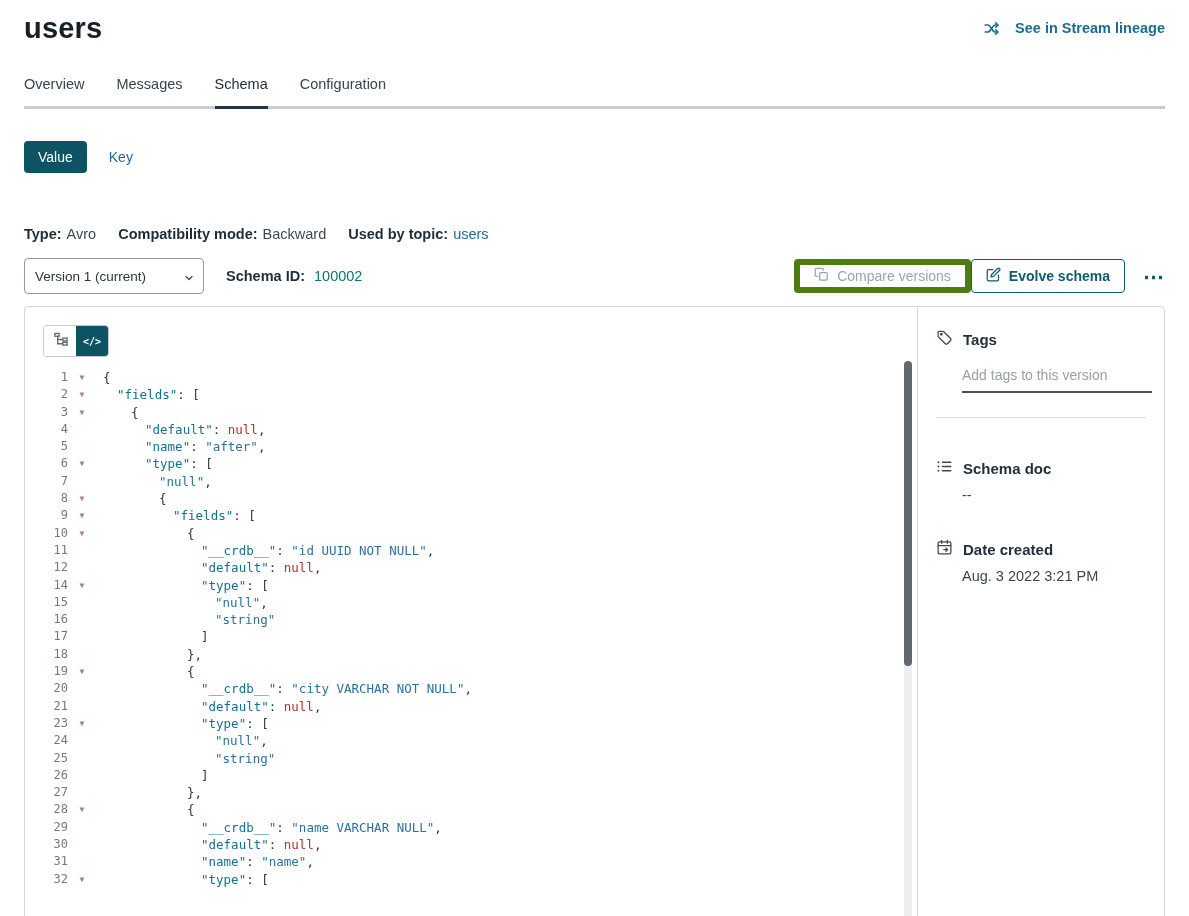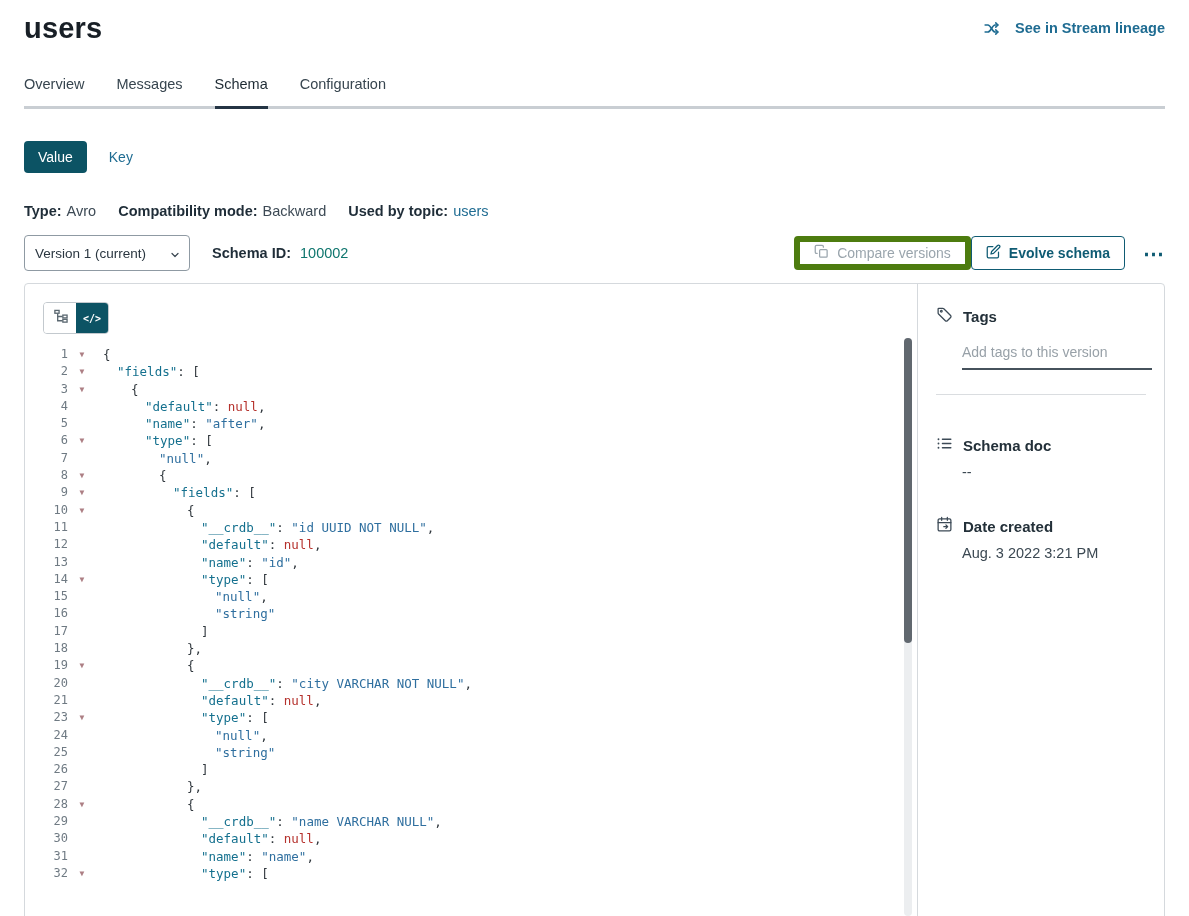--- a/index.html
+++ b/index.html
@@ -22,26 +22,26 @@
   
   .vk-row { margin-top:32px; display:flex; align-items:center; }
   .value-btn { background:#0c5364; color:#fff; border:none; border-radius:4px; font-size:14px;
                font-family:inherit; padding:8px 14px; cursor:pointer; }
   .key-link { margin-left:22px; color:#1f6c92; font-size:14px; cursor:pointer; }
 
   
   .meta-row { margin-top:30px; font-size:14.5px; display:flex; align-items:center; }
   .meta-row b { color:#1f2d38; font-weight:700; }
   .meta-row .val { color:#3d4a55; margin-left:5px; }
-  .meta-row .grp { margin-right:22px; display:flex; align-items:flex-start; }
+  .meta-row .grp { margin-right:22px; display:flex; align-items:flex-start;margin-top:23px; }
   .topic-link { color:#1f6c92; margin-left:5px; cursor:pointer; }
 
   
   .version-row { margin-top:16px; display:flex; align-items:center; }
-  .select-wrap { position:relative; width:166px; }
+  .select-wrap { position:relative; width:180px; }
   .select-wrap select { width:100%; height:36px; border:1px solid #8f9aa3; border-radius:4px;
      font-size:13.5px; color:#2a3640; padding:0 28px 0 10px; background:#fff;
      appearance:none; -webkit-appearance:none; font-family:inherit; cursor:pointer; }
   .select-wrap .chev { position:absolute; right:9px; top:12px; pointer-events:none; color:#39454f; }
   .schema-id { margin-left:22px; font-size:14.5px; }
   .schema-id b { font-weight:700; color:#1f2d38; }
   .schema-id span { margin-left:5px; color:#0f766e; }
   .spacer { flex:1; }
   .btn { display:flex; align-items:center; gap:8px; border-radius:4px; font-size:14px;
          font-family:inherit; background:#fff; padding:7px 14px; height:34px; cursor:pointer; }
@@ -193,21 +193,20 @@
           <div class="code-line"><span class="line-num">3</span><span class="fold">▼</span><span class="code-text" style="padding-left: 40px;"><span class="t-p">{</span></span></div>
           <div class="code-line"><span class="line-num">4</span><span class="fold"></span><span class="code-text" style="padding-left: 54px;"><span class="t-k">"default"</span><span class="t-p">: </span><span class="t-x">null</span><span class="t-p">,</span></span></div>
           <div class="code-line"><span class="line-num">5</span><span class="fold"></span><span class="code-text" style="padding-left: 54px;"><span class="t-k">"name"</span><span class="t-p">: </span><span class="t-s">"after"</span><span class="t-p">,</span></span></div>
           <div class="code-line"><span class="line-num">6</span><span class="fold">▼</span><span class="code-text" style="padding-left: 54px;"><span class="t-k">"type"</span><span class="t-p">: [</span></span></div>
           <div class="code-line"><span class="line-num">7</span><span class="fold"></span><span class="code-text" style="padding-left: 68px;"><span class="t-s">"null"</span><span class="t-p">,</span></span></div>
           <div class="code-line"><span class="line-num">8</span><span class="fold">▼</span><span class="code-text" style="padding-left: 68px;"><span class="t-p">{</span></span></div>
           <div class="code-line"><span class="line-num">9</span><span class="fold">▼</span><span class="code-text" style="padding-left: 82px;"><span class="t-k">"fields"</span><span class="t-p">: [</span></span></div>
           <div class="code-line"><span class="line-num">10</span><span class="fold">▼</span><span class="code-text" style="padding-left: 96px;"><span class="t-p">{</span></span></div>
           <div class="code-line"><span class="line-num">11</span><span class="fold"></span><span class="code-text" style="padding-left: 110px;"><span class="t-k">"__crdb__"</span><span class="t-p">: </span><span class="t-s">"id UUID NOT NULL"</span><span class="t-p">,</span></span></div>
           <div class="code-line"><span class="line-num">12</span><span class="fold"></span><span class="code-text" style="padding-left: 110px;"><span class="t-k">"default"</span><span class="t-p">: </span><span class="t-x">null</span><span class="t-p">,</span></span></div>
-          <div class="code-line"><span class="line-num">13</span><span class="fold"></span><span class="code-text" style="padding-left: 110px;"><span class="t-k">"name"</span><span class="t-p">: </span><span class="t-s">"id"</span><span class="t-p">,</span></span></div>
           <div class="code-line"><span class="line-num">14</span><span class="fold">▼</span><span class="code-text" style="padding-left: 110px;"><span class="t-k">"type"</span><span class="t-p">: [</span></span></div>
           <div class="code-line"><span class="line-num">15</span><span class="fold"></span><span class="code-text" style="padding-left: 124px;"><span class="t-s">"null"</span><span class="t-p">,</span></span></div>
           <div class="code-line"><span class="line-num">16</span><span class="fold"></span><span class="code-text" style="padding-left: 124px;"><span class="t-s">"string"</span></span></div>
           <div class="code-line"><span class="line-num">17</span><span class="fold"></span><span class="code-text" style="padding-left: 110px;"><span class="t-p">]</span></span></div>
           <div class="code-line"><span class="line-num">18</span><span class="fold"></span><span class="code-text" style="padding-left: 96px;"><span class="t-p">},</span></span></div>
           <div class="code-line"><span class="line-num">19</span><span class="fold">▼</span><span class="code-text" style="padding-left: 96px;"><span class="t-p">{</span></span></div>
           <div class="code-line"><span class="line-num">20</span><span class="fold"></span><span class="code-text" style="padding-left: 110px;"><span class="t-k">"__crdb__"</span><span class="t-p">: </span><span class="t-s">"city VARCHAR NOT NULL"</span><span class="t-p">,</span></span></div>
           <div class="code-line"><span class="line-num">21</span><span class="fold"></span><span class="code-text" style="padding-left: 110px;"><span class="t-k">"default"</span><span class="t-p">: </span><span class="t-x">null</span><span class="t-p">,</span></span></div>
           <div class="code-line"><span class="line-num">23</span><span class="fold">▼</span><span class="code-text" style="padding-left: 110px;"><span class="t-k">"type"</span><span class="t-p">: [</span></span></div>
           <div class="code-line"><span class="line-num">24</span><span class="fold"></span><span class="code-text" style="padding-left: 124px;"><span class="t-s">"null"</span><span class="t-p">,</span></span></div>

